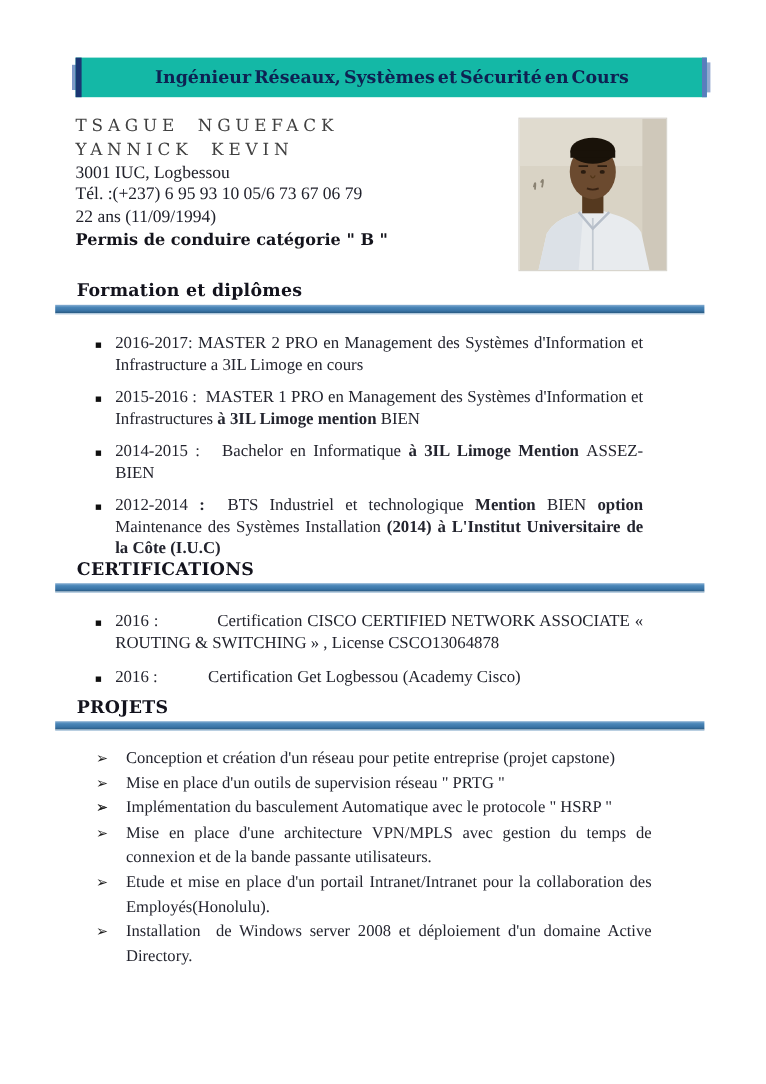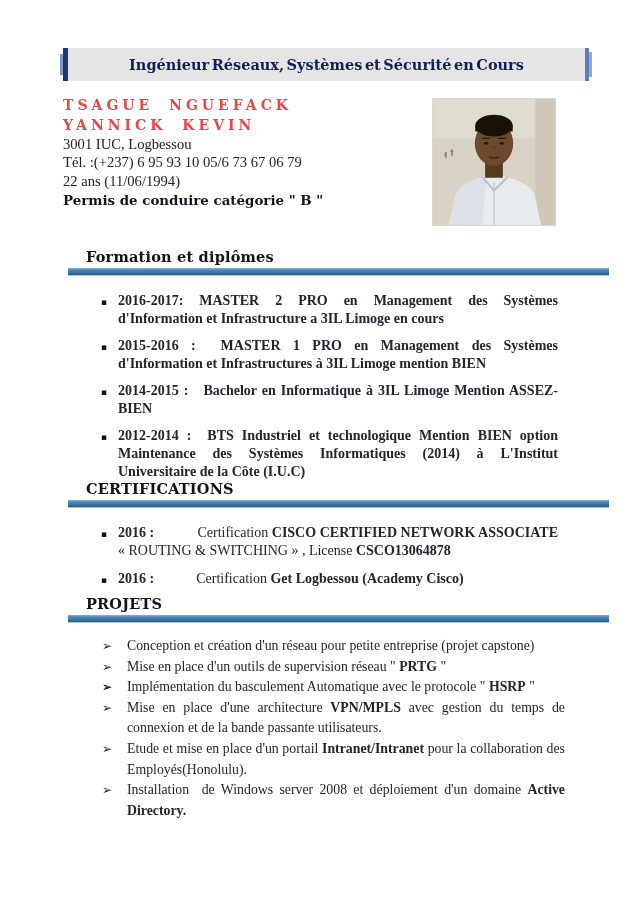--- a/index.html
+++ b/index.html
@@ -5,65 +5,65 @@
   html,body { margin:0; padding:0; }
   body {
     width:638px; height:903px;
     background:#ffffff;
     position:relative;
     overflow:hidden;
     font-family:"Liberation Serif", serif;
     color:#23242c;
     -webkit-font-smoothing:antialiased;
   }
-  .bold { font-weight:bold; }
+  .bold { font-weight:normal; }
 
   
   .banner {
     position:absolute; left:63px; top:48px;
     width:517px; height:33px;
-    background:#e5e5e5;
+    background:#14b8a6;
     border-left:5px solid #1b3673;
     border-right:4px solid #5a7dbd;
     box-shadow:-9px 0 0 -6px #7e99c9, 7px 0 0 -4px #93a9d0;
     display:flex; align-items:center; justify-content:center;
   }
   .banner .title {
     font-family:"DejaVu Serif", serif;
     font-weight:bold; font-size:14.5px;
     color:#0e2152;
     word-spacing:-2.5px;
   }
 
   
   .identity { position:absolute; left:63px; top:96px; width:365px; }
   .name {
     font-family:"DejaVu Serif", serif;
-    font-weight:bold; font-size:14px;
+    font-weight:normal; font-size:14px;
     letter-spacing:4px; word-spacing:7px;
-    color:#ef4444; line-height:19.5px;
+    color:#404040; line-height:19.5px;
   }
   .info { font-size:14.6px; line-height:18.4px; color:#20212b; }
   .license {
     font-family:"DejaVu Serif", serif;
     font-weight:bold; font-size:13.4px;
     color:#14141c; margin-top:1px; line-height:18px;
   }
 
   
   .photo {
     position:absolute; left:432px; top:98px;
     width:124px; height:128px;
     border:1px solid #d8d5cd;
     box-sizing:border-box;
   }
   .photo svg { display:block; width:100%; height:100%; }
 
   
-  .section { position:absolute; left:68px; width:541px;margin-top:14px; }
+  .section { position:absolute; left:46px; width:541px; }
   #sec-formation { top:234px; }
   #sec-cert      { top:466px; }
   #sec-projects  { top:581px; }
   .section h2 {
     margin:0 0 3px 18px;
     font-family:"DejaVu Serif", serif;
     font-size:14.5px; font-weight:bold;
     color:#13131d; letter-spacing:0.2px;
   }
   .rule {
@@ -108,21 +108,21 @@
 
   <div class="banner">
     <span class="title">Ingénieur Réseaux, Systèmes et Sécurité en Cours</span>
   </div>
 
   <div class="identity">
     <div class="name">TSAGUE NGUEFACK</div>
     <div class="name">YANNICK KEVIN</div>
     <div class="info">3001 IUC, Logbessou</div>
     <div class="info">Tél. :(+237) 6 95 93 10 05/6 73 67 06 79</div>
-    <div class="info">22 ans (11/06/1994)</div>
+    <div class="info">22 ans (11/09/1994)</div>
     <div class="license">Permis de conduire catégorie " B "</div>
   </div>
 
   <div class="photo" title="Photo d'identité">
     <svg viewBox="0 0 124 128" preserveAspectRatio="none">
       <rect x="0" y="0" width="124" height="128" fill="#d9d3c5"></rect>
       <rect x="0" y="0" width="124" height="40" fill="#e0dbcf"></rect>
       <rect x="104" y="0" width="20" height="128" fill="#cfc8ba"></rect>
       <path d="M12 58 q2 -8 1 2 m5 -6 q3 -6 1 4" stroke="#8a8272" stroke-width="1.5" fill="none"></path>
 
@@ -155,21 +155,21 @@
       <li>
         <span class="blt">▪</span>
         <span class="txt"><span class="bold">2015-2016 :&nbsp; MASTER 1 PRO en Management des Systèmes d'Information et Infrastructures</span><span class="reg"> à 3IL Limoge mention </span><span class="bold">BIEN</span></span>
       </li>
       <li>
         <span class="blt">▪</span>
         <span class="txt"><span class="bold">2014-2015 :&nbsp;&nbsp; Bachelor en Informatique</span><span class="reg"> à 3IL Limoge Mention </span><span class="bold">ASSEZ-BIEN</span></span>
       </li>
       <li>
         <span class="blt">▪</span>
-        <span class="txt"><span class="bold">2012-2014</span><span class="reg"> :&nbsp; </span><span class="bold">BTS Industriel et technologique</span><span class="reg"> Mention </span><span class="bold">BIEN</span><span class="reg"> option </span><span class="bold">Maintenance des Systèmes Informatiques</span><span class="reg"> (2014) à L'Institut Universitaire de la Côte (I.U.C)</span></span>
+        <span class="txt"><span class="bold">2012-2014</span><span class="reg"> :&nbsp; </span><span class="bold">BTS Industriel et technologique</span><span class="reg"> Mention </span><span class="bold">BIEN</span><span class="reg"> option </span><span class="bold">Maintenance des Systèmes Installation</span><span class="reg"> (2014) à L'Institut Universitaire de la Côte (I.U.C)</span></span>
       </li>
     </ul>
   </div>
 
   <div class="section" id="sec-cert">
     <h2>CERTIFICATIONS</h2>
     <div class="rule"></div>
     <ul class="blist c-list">
       <li>
         <span class="blt">▪</span>

